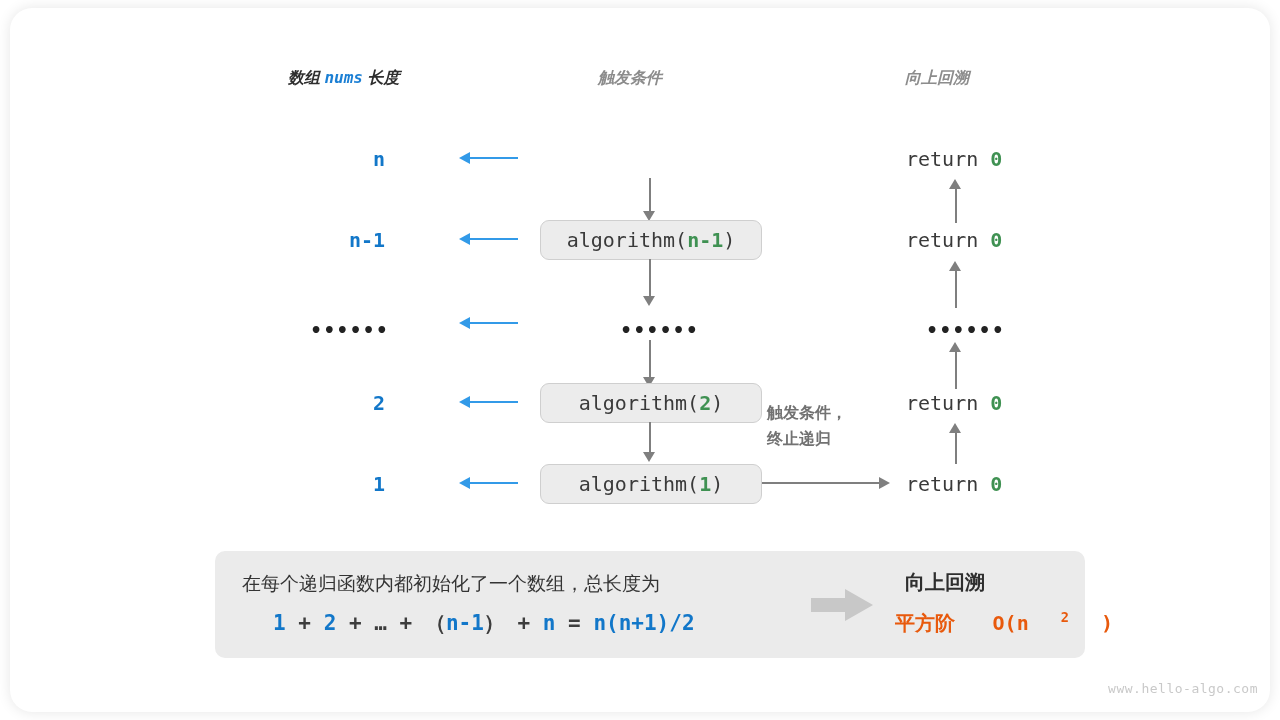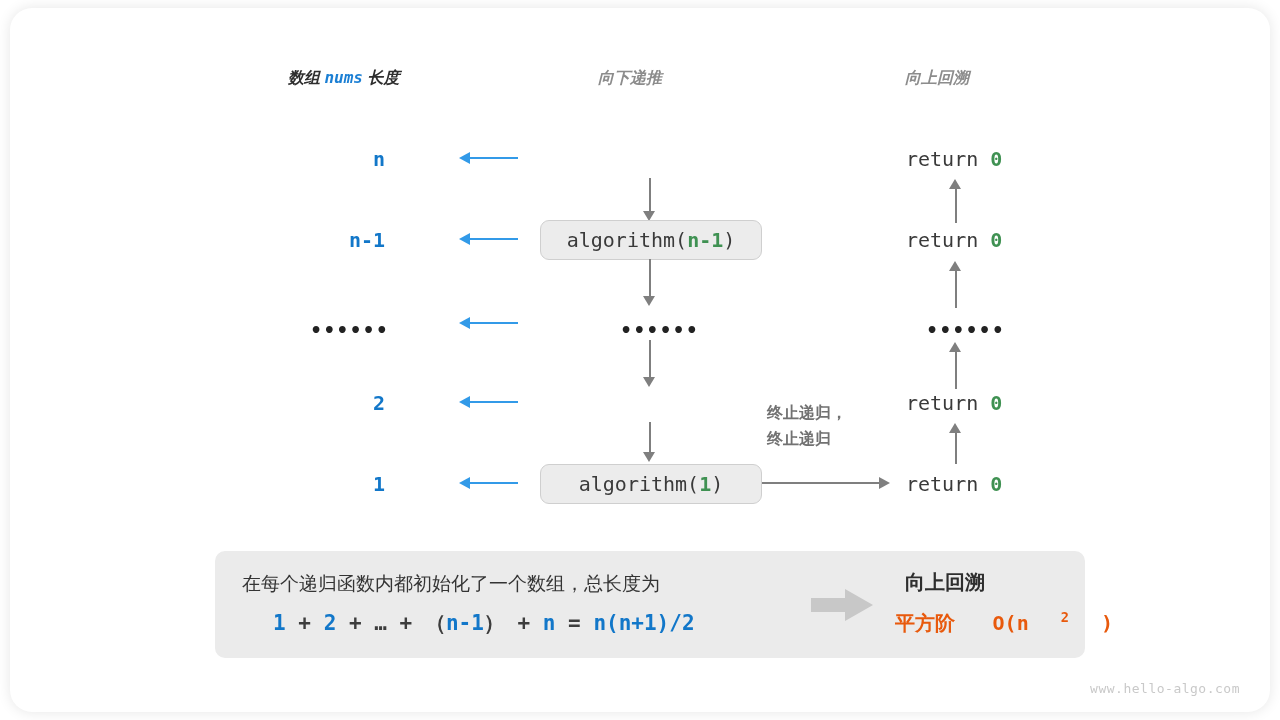--- a/index.html
+++ b/index.html
@@ -178,40 +178,40 @@
     color: #e8590c;
     white-space: nowrap;
     font-family: "Liberation Sans", sans-serif;
   }
   .sum-value .mono { font-family: "DejaVu Sans Mono", monospace; margin-left: 32px; }
   sup { font-size: 0.68em; }
 
   
   #watermark {
     position: absolute;
-    right: 30px;
+    right: 12px;
     bottom: 16px;
     font-family: "DejaVu Sans Mono", monospace;
     font-size: 13px;
     color: #c9c9c9;
     letter-spacing: 0.5px;
     text-align: right;
   }
 </style>
 </head>
 <body>
 
 <div id="card">
 
   <div class="abs col-head" style="left:278px; top:60px;">
     <span class="head-dark">数组</span>
     <span class="head-blue">nums</span>
     <span class="head-dark">长度</span>
   </div>
-  <div class="abs col-head head-gray" style="left:588px; top:60px;">向下递推</div>
+  <div class="abs col-head head-gray" style="left:588px; top:60px;">触发条件</div>
   <div class="abs col-head head-gray" style="left:895px; top:60px;">向上回溯</div>
 
   <div class="abs len-label" style="left:300px; top:139px; width:75px;">n</div>
   <div class="h-line-blue" style="left:460px; top:149px; width:48px;"></div>
   <div class="h-head-left-blue" style="left:449px; top:144px;"></div>
   <div class="abs ret" style="left:896px; top:139px;">
     <span>return</span>
     <span class="val">0</span>
   </div>
 
@@ -246,33 +246,36 @@
 
   <div class="v-line" style="left:639px; top:332px; height:39px;"></div>
   <div class="v-head-down" style="left:633px; top:369px;"></div>
 
   <div class="v-line" style="left:945px; top:343px; height:38px;"></div>
   <div class="v-head-up" style="left:939px; top:334px;"></div>
 
   <div class="abs len-label" style="left:300px; top:383px; width:75px;">2</div>
   <div class="h-line-blue" style="left:460px; top:393px; width:48px;"></div>
   <div class="h-head-left-blue" style="left:449px; top:388px;"></div>
+  <div class="abs call-box" style="left:530px; top:375px; width:220px;">
+    <span>algorithm(</span><span class="arg">2</span><span>)</span>
+  </div>
   <div class="abs ret" style="left:896px; top:383px;">
     <span>return</span>
     <span class="val">0</span>
   </div>
 
   <div class="v-line" style="left:639px; top:414px; height:32px;"></div>
   <div class="v-head-down" style="left:633px; top:444px;"></div>
 
   <div class="v-line" style="left:945px; top:424px; height:32px;"></div>
   <div class="v-head-up" style="left:939px; top:415px;"></div>
 
   <div class="abs note" style="left:757px; top:392px;">
-    <div>终止递归，</div>
+    <div>触发条件，</div>
     <div>终止递归</div>
   </div>
 
   <div class="abs len-label" style="left:300px; top:464px; width:75px;">1</div>
   <div class="h-line-blue" style="left:460px; top:474px; width:48px;"></div>
   <div class="h-head-left-blue" style="left:449px; top:469px;"></div>
   <div class="abs call-box" style="left:530px; top:456px; width:220px;">
     <span>algorithm(</span><span class="arg">1</span><span>)</span>
   </div>
   <div class="abs ret" style="left:896px; top:464px;">

